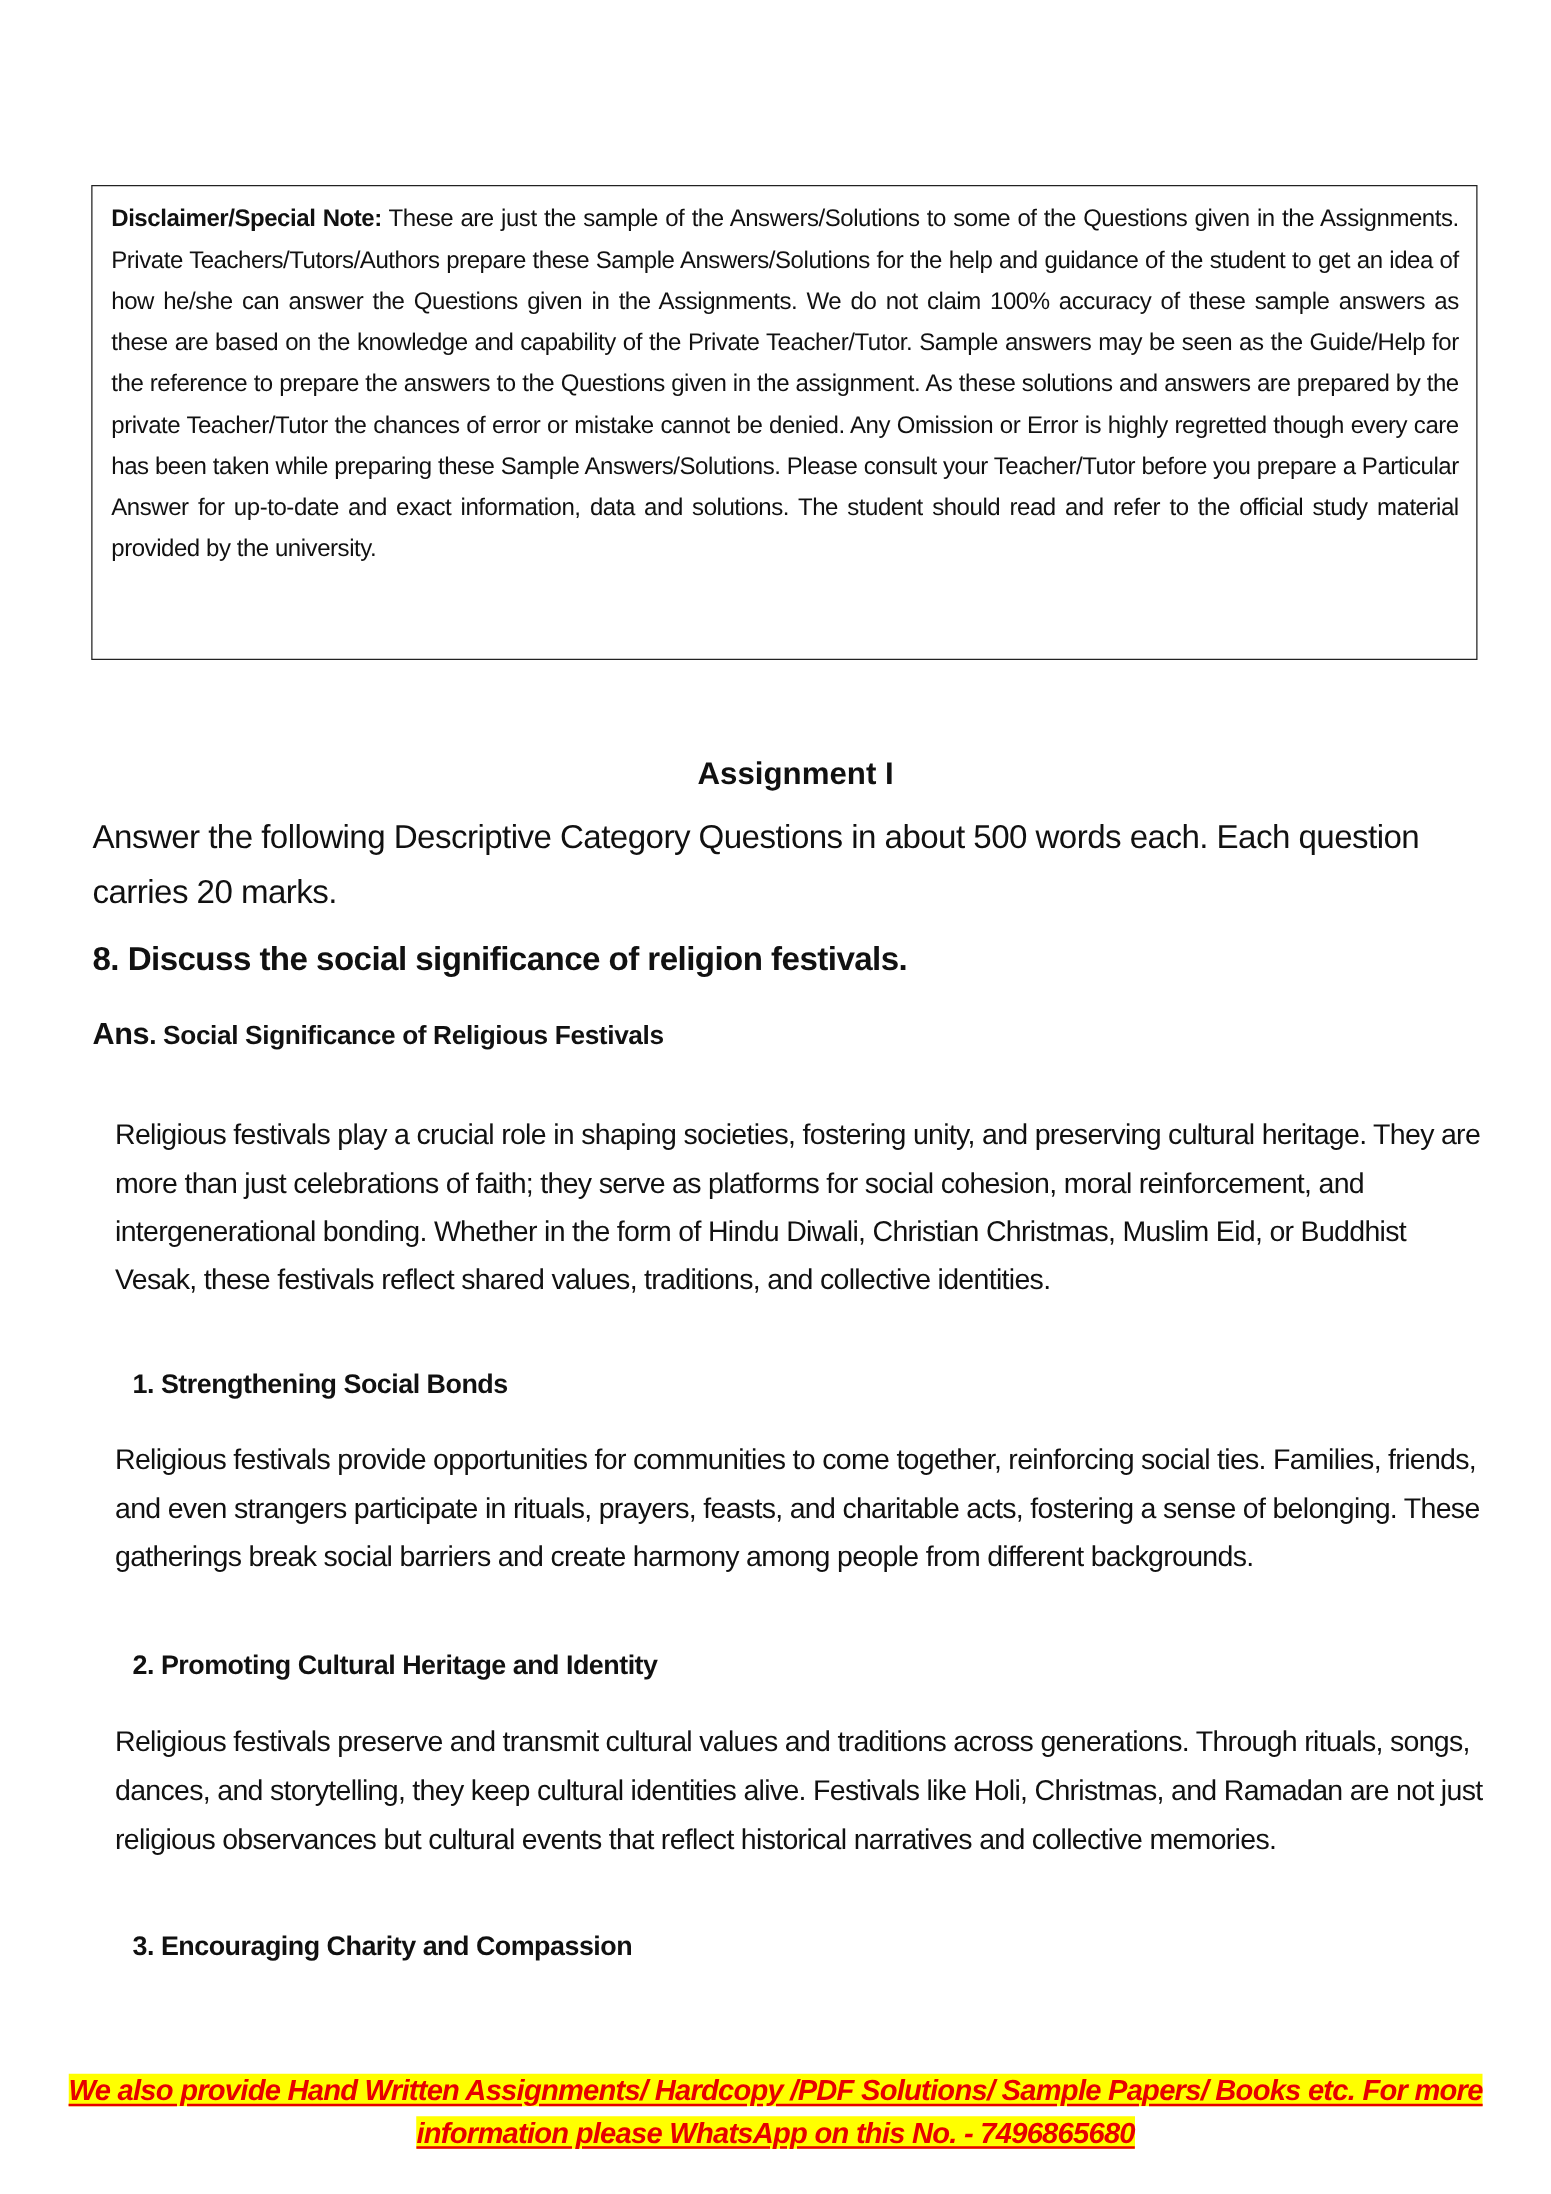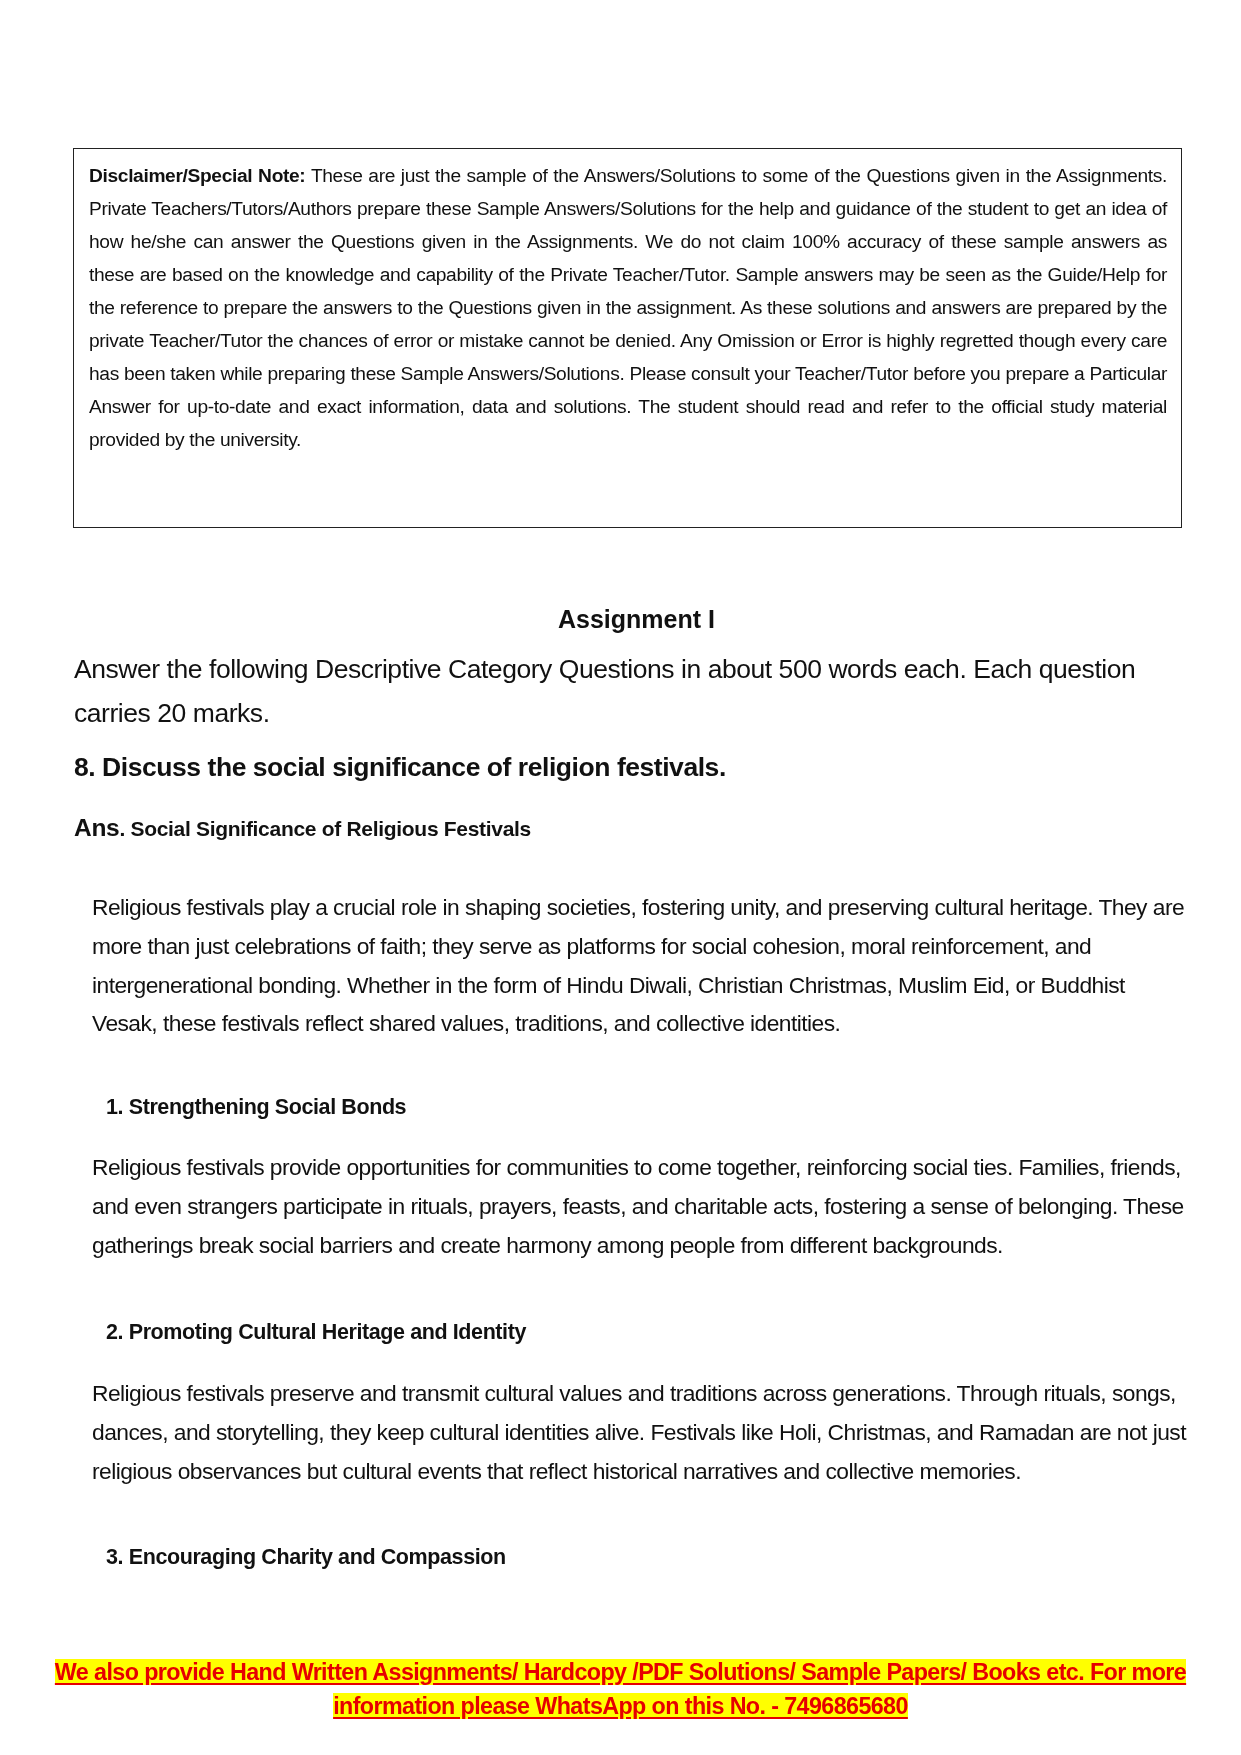--- a/index.html
+++ b/index.html
@@ -96,20 +96,21 @@
     .footer-promo {
       position: absolute;
       left: 0;
       width: 1241px;
       top: 1655px;
       text-align: center;
       margin: 0;
       font-size: 23.3px;
       line-height: 34px;
       font-weight: bold;
+      font-style: italic;
       color: #e60000;
       letter-spacing: -0.6px;
     }
     .footer-promo span {
       background: #ffff00;
       text-decoration: underline;
       text-underline-offset: 3px;
       -webkit-box-decoration-break: clone;
       box-decoration-break: clone;
     }

